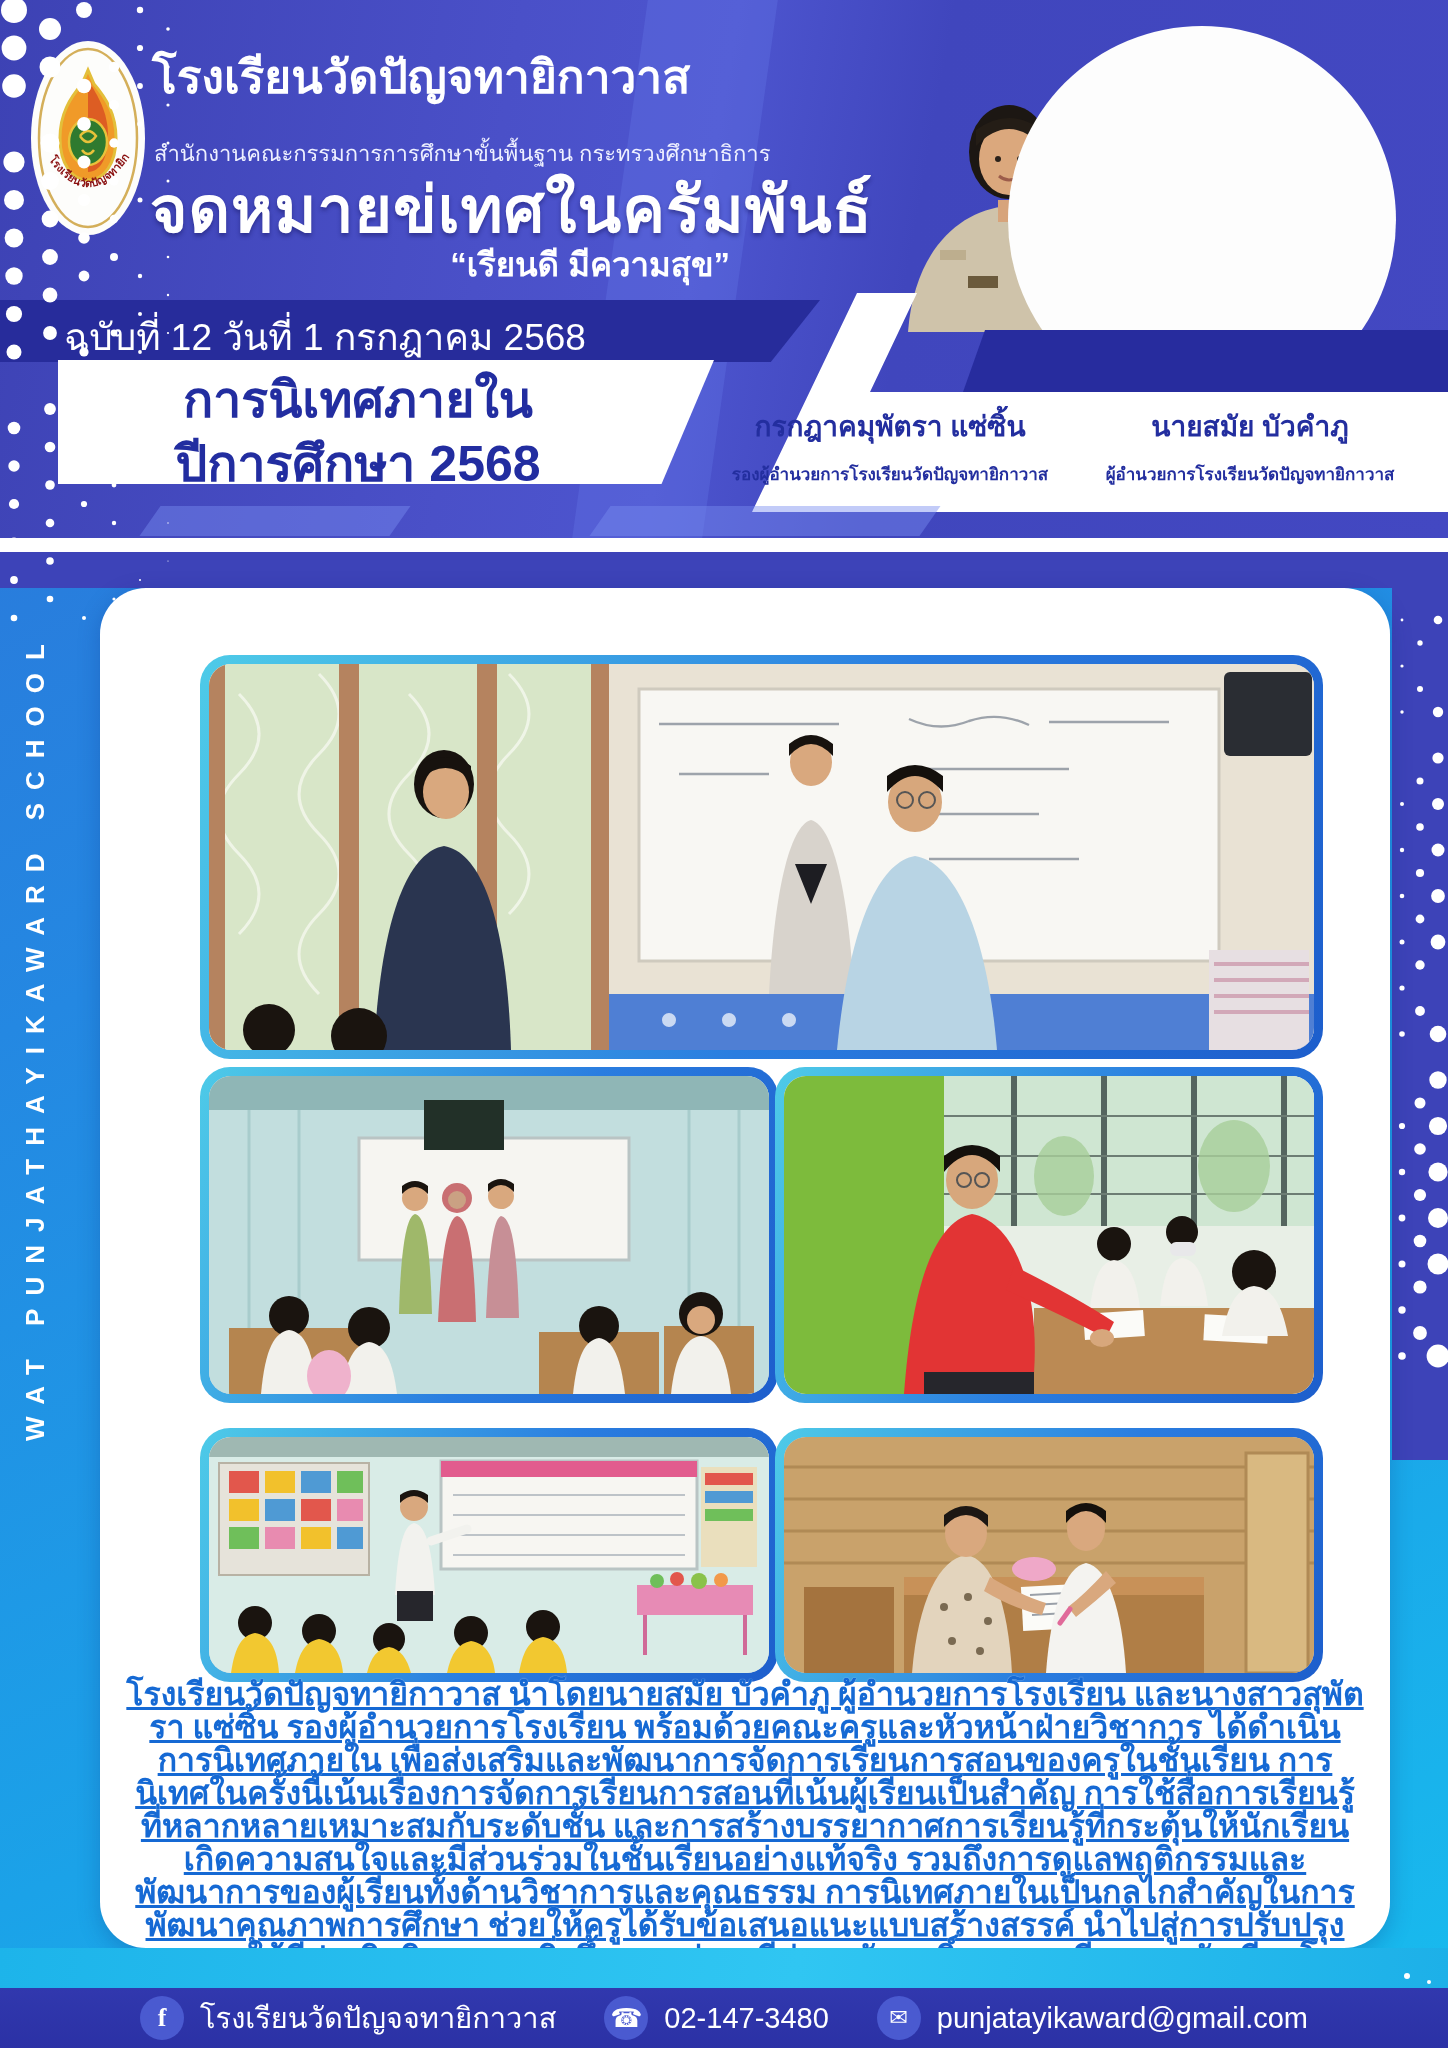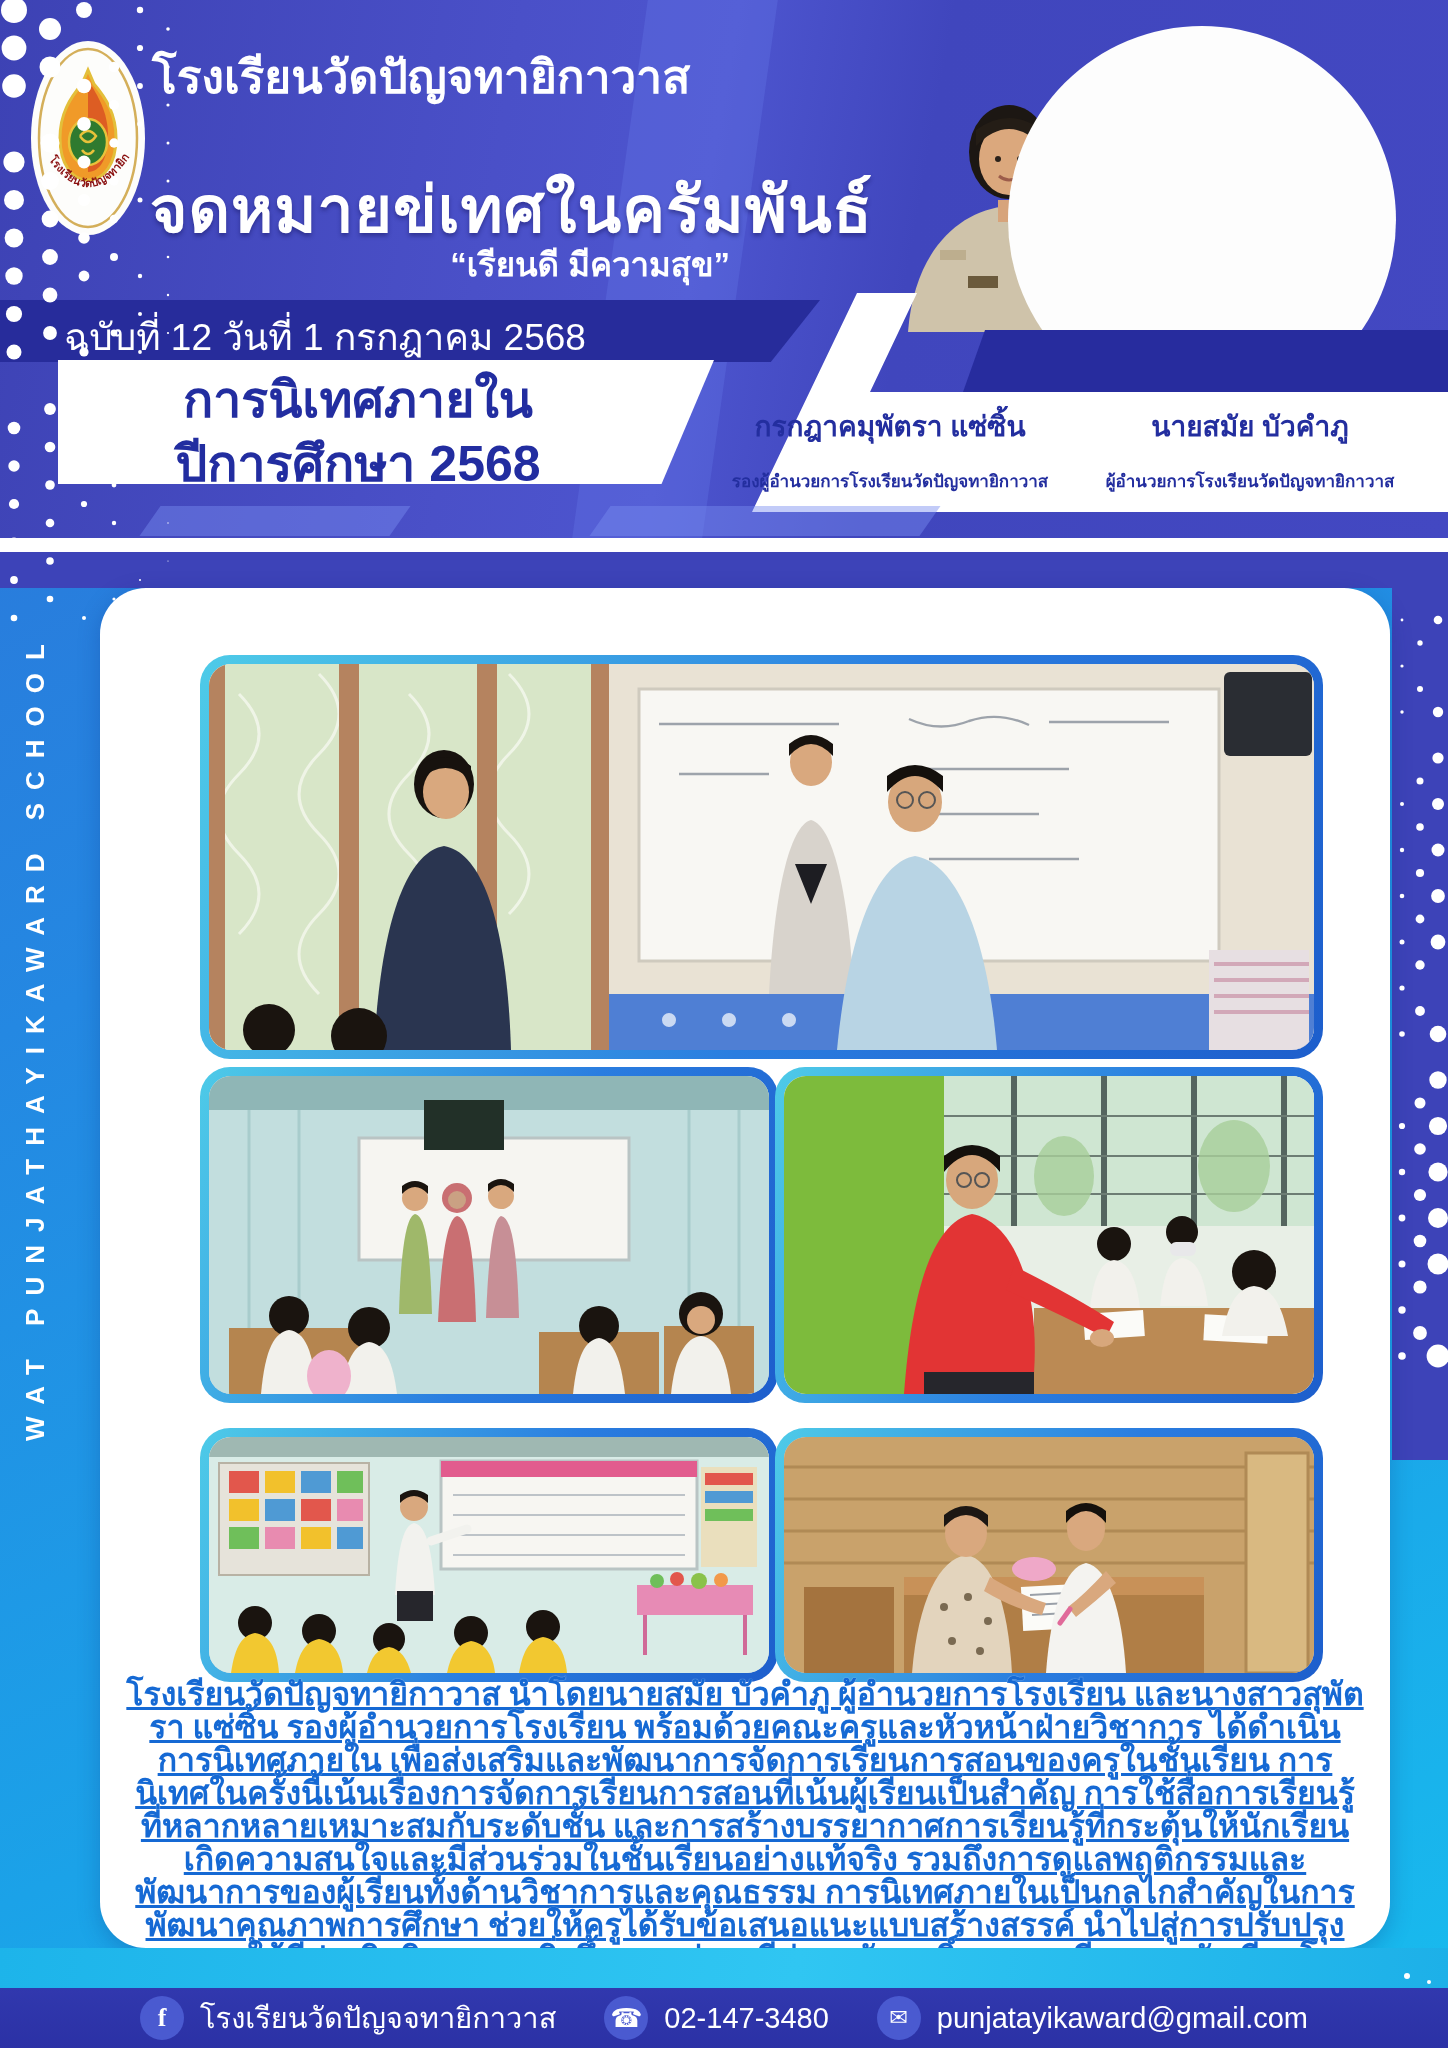--- a/index.html
+++ b/index.html
@@ -25,21 +25,21 @@
   .edition-banner span{position:absolute;left:64px;top:7px;font-size:37px;color:#fff;}
   .topic-box{position:absolute;left:58px;top:360px;width:656px;height:124px;background:#fff;
     clip-path:polygon(0 0,100% 0,92% 100%,0 100%);}
   .topic-line{width:600px;text-align:center;font-weight:bold;color:#222da0;font-size:50px;line-height:64px;}
   .names-panel{position:absolute;left:700px;top:293px;width:748px;height:219px;
     clip-path:polygon(157px 0,217px 0,170px 99px,748px 99px,748px 219px,52px 219px);background:#fff;}
   .right-darkbar{position:absolute;left:963px;top:330px;width:485px;height:62px;background:#272c9e;
     clip-path:polygon(22px 0,100% 0,100% 100%,0 100%);}
   .name-col{position:absolute;top:404px;text-align:center;color:#232e9f;}
   .name-col .nm{font-size:28px;font-weight:bold;}
-  .name-col .tt{font-size:17px;font-weight:bold;margin-top:19px;}
+  .name-col .tt{font-size:17px;font-weight:bold;margin-top:12px;}
   .band-stripe{position:absolute;height:30px;top:506px;background:rgba(120,140,240,.45);transform:skewX(-35deg);}
   .white-strip{position:absolute;left:0;top:538px;width:1448px;height:14px;background:#fff;}
   .indigo-band{position:absolute;left:0;top:552px;width:1448px;height:36px;background:#3d43b8;}
   .right-strip{position:absolute;left:1392px;top:588px;width:56px;height:872px;background:#3d43b8;}
   
   .v-text{position:absolute;left:-430px;top:1016px;width:940px;height:40px;transform:rotate(-90deg);
     text-align:center;color:#fff;font-size:26px;font-weight:600;letter-spacing:13px;white-space:nowrap;}
   
   .card{position:absolute;left:100px;top:588px;width:1290px;height:1360px;background:#fff;border-radius:46px;
     box-shadow:0 6px 22px rgba(10,40,120,.25);}
@@ -120,20 +120,21 @@
       <ellipse cx="58" cy="102" rx="19" ry="23" fill="#2f7a2f" stroke="#e8c23a" stroke-width="2.5"></ellipse>
       <path d="M50,96 q8,-10 16,0 q-8,12 -16,0 M52,110 q6,8 12,0" stroke="#e8c23a" stroke-width="2.5" fill="none"></path>
       <path id="logoArc" d="M16,116 Q58,178 100,116" fill="none"></path>
       <text font-size="11" fill="#8a1010" font-weight="bold">
         <textPath href="#logoArc" startOffset="4">โรงเรียนวัดปัญจทายิกาวาส</textPath>
       </text>
     </svg>
   </div>
 
   <div class="school-name">โรงเรียนวัดปัญจทายิกาวาส</div>
+  <div class="dept2">สำนักงานคณะกรรมการการศึกษาขั้นพื้นฐาน กระทรวงศึกษาธิการ</div>
   <div class="news-title">จดหมายข่เทศในครัมพันธ์</div>
   <div class="tagline">“เรียนดี มีความสุข”</div>
 
   <div class="edition-banner">
     <span>ฉบับที่ 12 วันที่ 1 กรกฎาคม 2568</span>
   </div>
 
   <div class="right-darkbar"></div>
 
   <div class="names-panel"></div>

